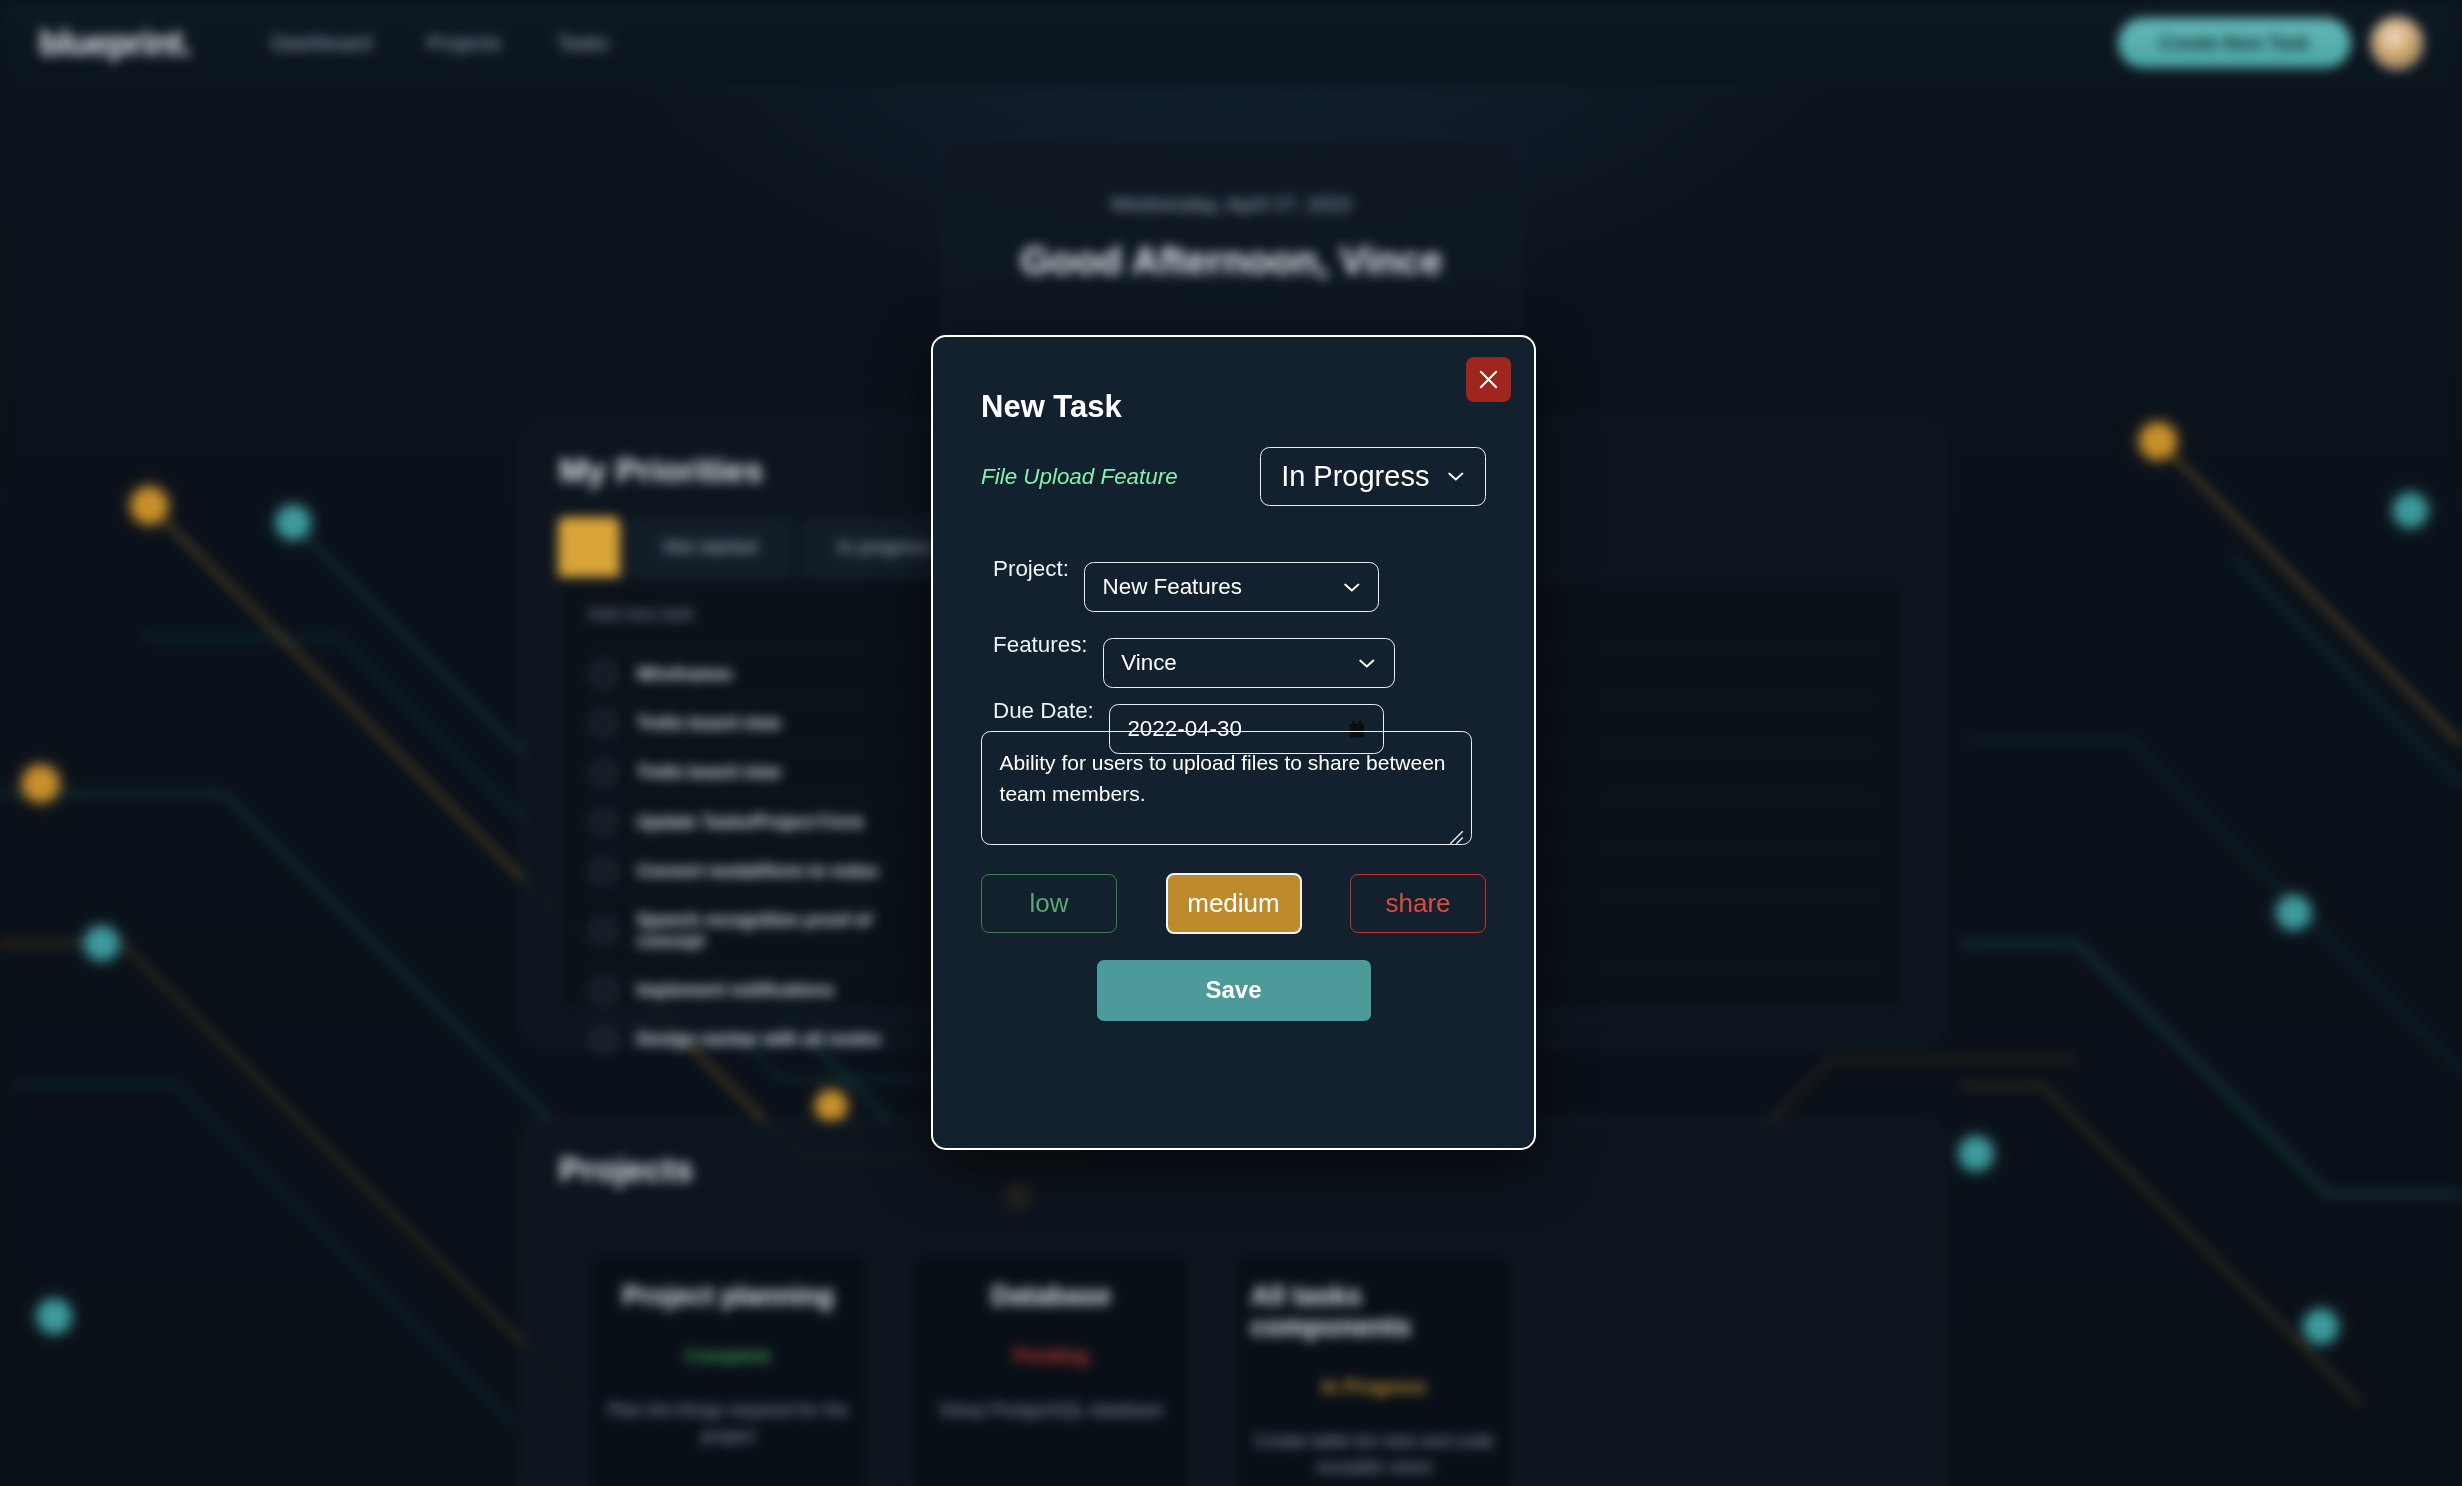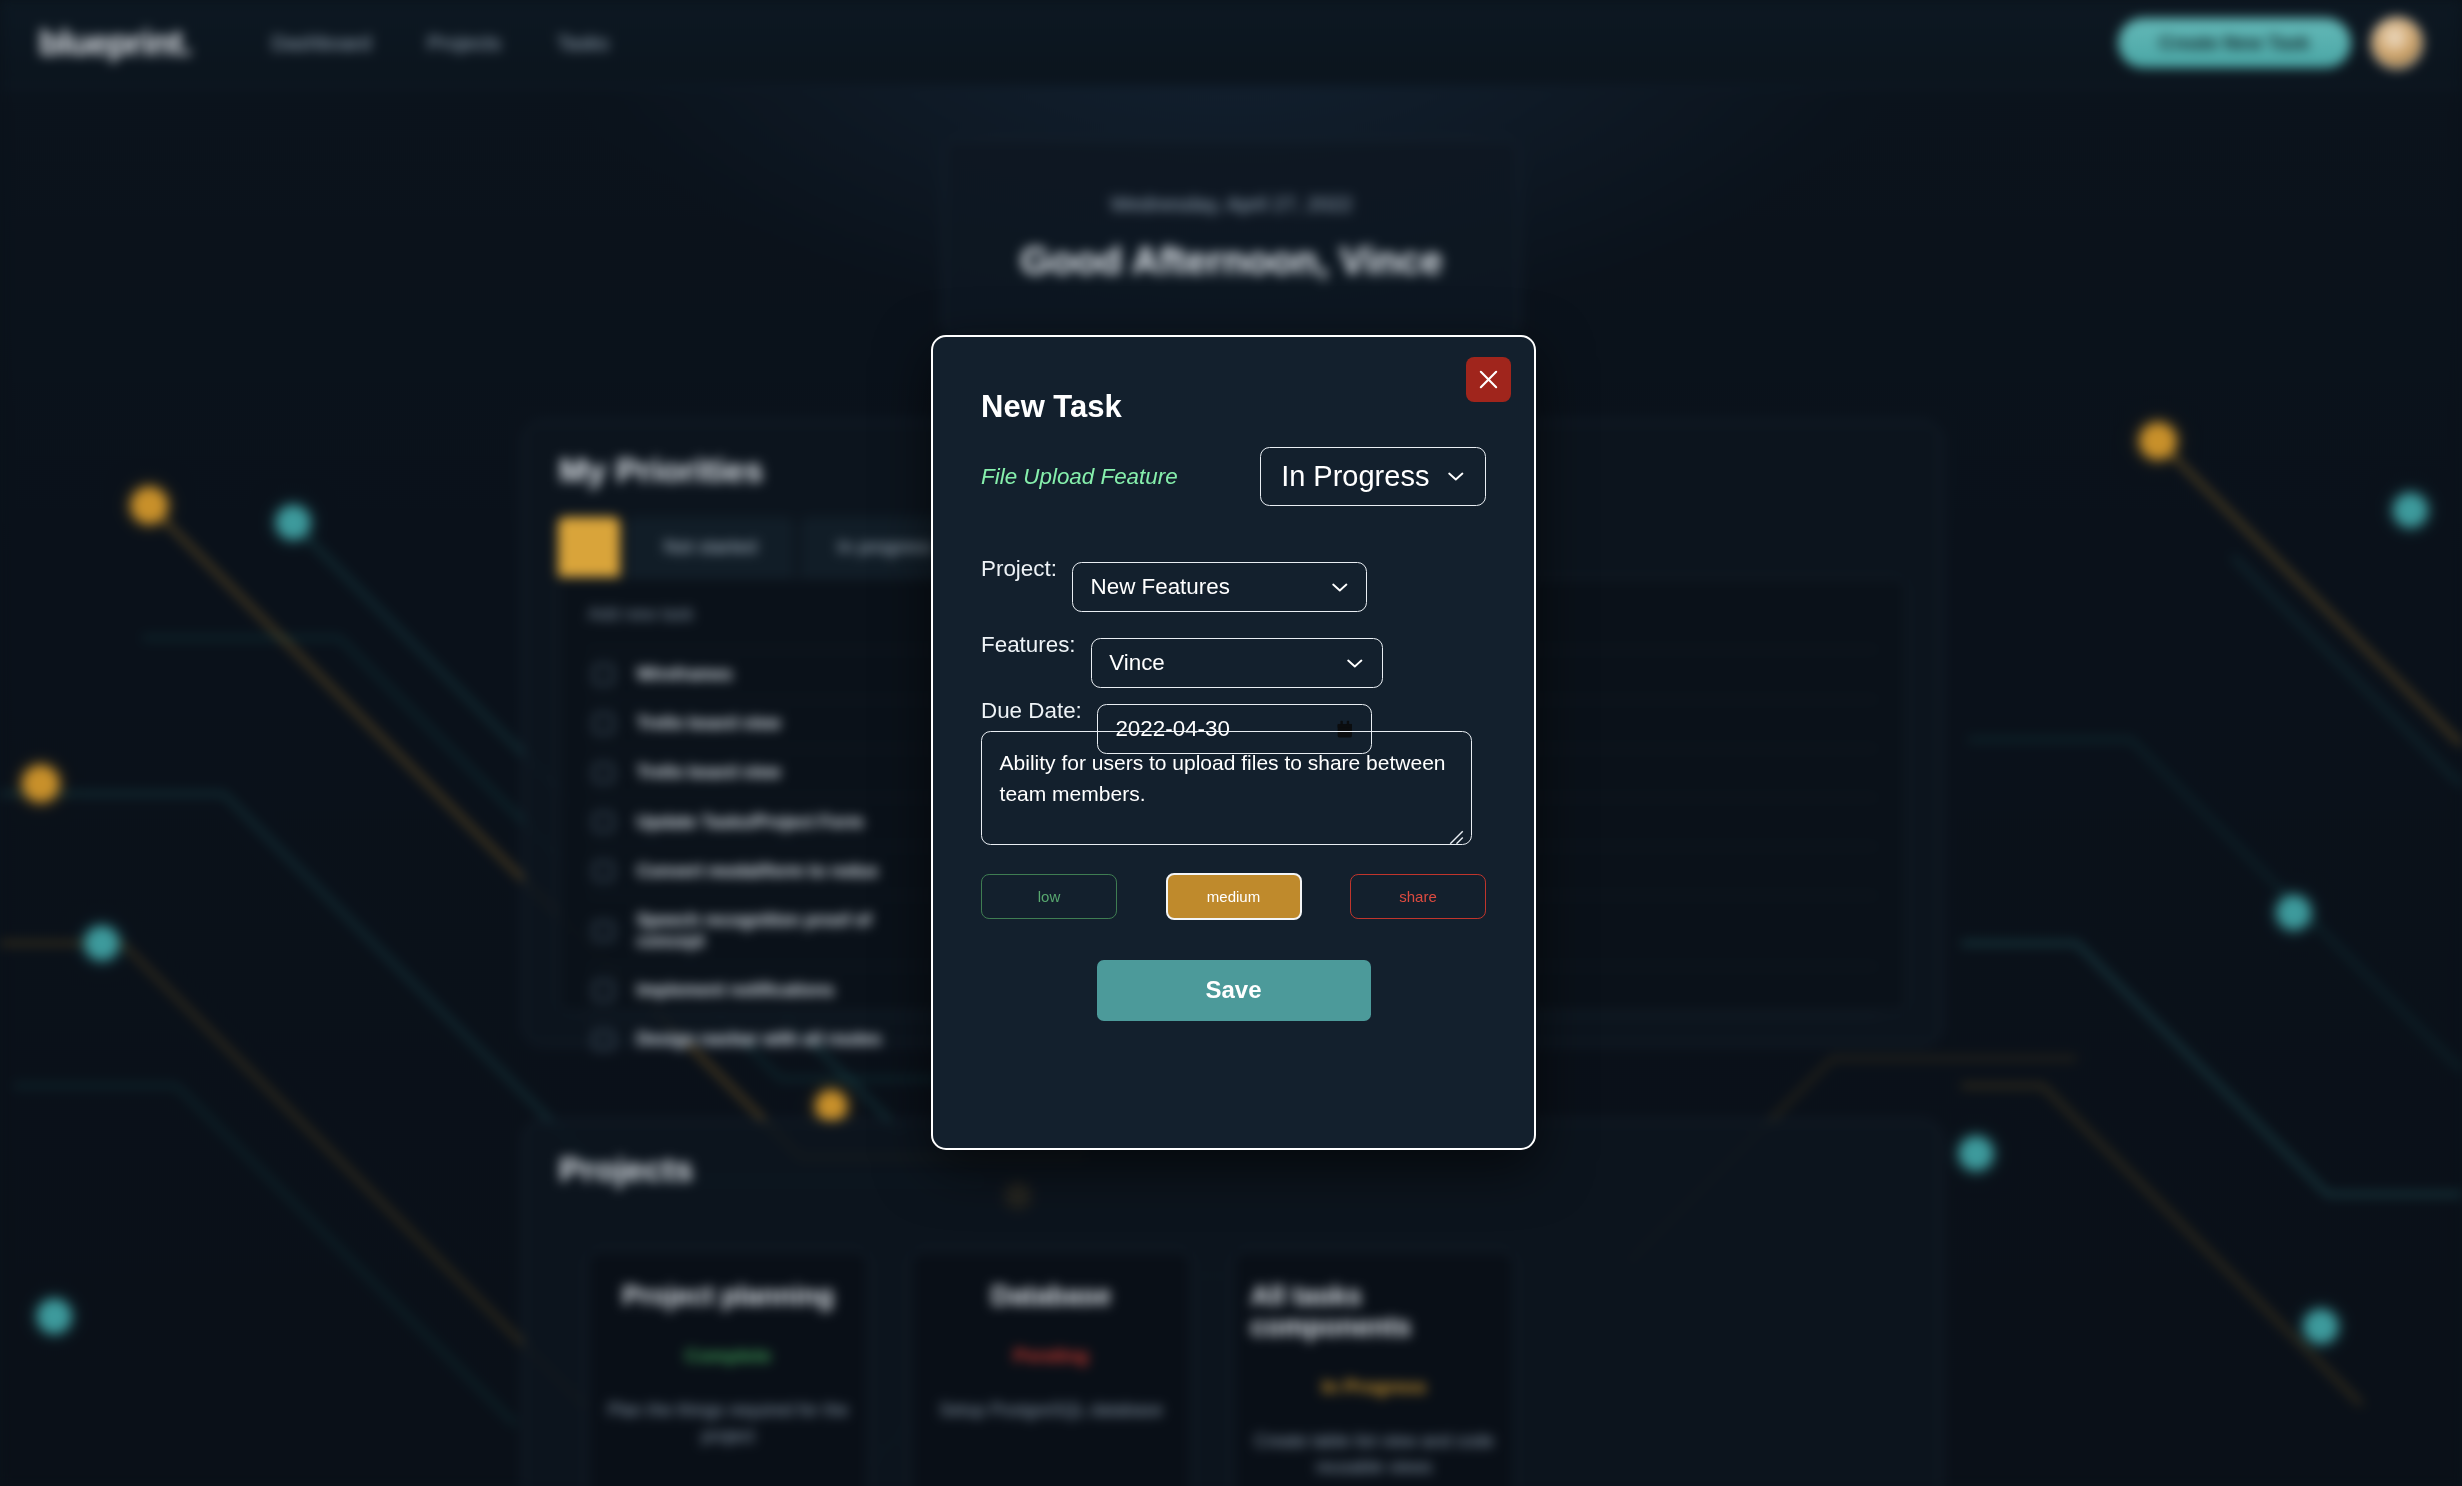--- a/index.html
+++ b/index.html
@@ -136,21 +136,21 @@
   }
   #task-title-text { font-size: 22.4px; color: #86efac; font-style: italic; }
   #status-select {
     display: flex; align-items: center; gap: 17.6px;
     border: 1.4px solid #e9eef3; border-radius: 9.5px;
     padding: 12.2px 20.4px; background: transparent; color: #ffffff;
     font-size: 29px; cursor: pointer;
   }
 
   .field-row {
-    position: absolute; left: 48px; display: flex; align-items: center; gap: 15px;
+    position: absolute; left: 60px; display: flex; align-items: center; gap: 15px;
   }
   .field-label { font-size: 22.4px; color: #eef3f7; white-space: nowrap; }
   .field-control {
     display: flex; align-items: center; justify-content: space-between;
     border: 1.4px solid #e9eef3; border-radius: 9.5px;
     padding: 11px 17.6px; color: #ffffff; font-size: 22.4px; background: transparent;
     cursor: pointer;
     margin-top: 36px;
   }
   #row-project { top: 189px; }
@@ -175,21 +175,21 @@
     position: absolute; left: 516px; top: 493px;
     width: 15px; height: 15px; pointer-events: none;
   }
 
   #priority-row {
     position: absolute; left: 48px; top: 536px; right: 48px;
     display: flex; align-items: center; justify-content: space-between;
   }
   .prio-btn {
     width: 136px; padding: 13px 0; text-align: center;
-    border-radius: 8.1px; font-size: 15px; background: transparent; cursor: pointer;
+    border-radius: 8.1px; font-size: 26px; background: transparent; cursor: pointer;
     font-family: "Liberation Sans", sans-serif;
   }
   #prio-low    { border: 1.4px solid #3f7d52; color: #58a86f; }
   #prio-medium { border: 2px solid #f3f5f7; color: #ffffff; background: #bf8a2c; font-weight: 500; }
   #prio-high   { border: 1.4px solid #c0352c; color: #dd4b40; }
 
   #save-btn {
     position: absolute; left: 50%; transform: translateX(-50%); top: 623px;
     width: 274px; padding: 16.3px 0; text-align: center;
     background: #4c9a9a; color: #ffffff; font-size: 24px; font-weight: 600;

